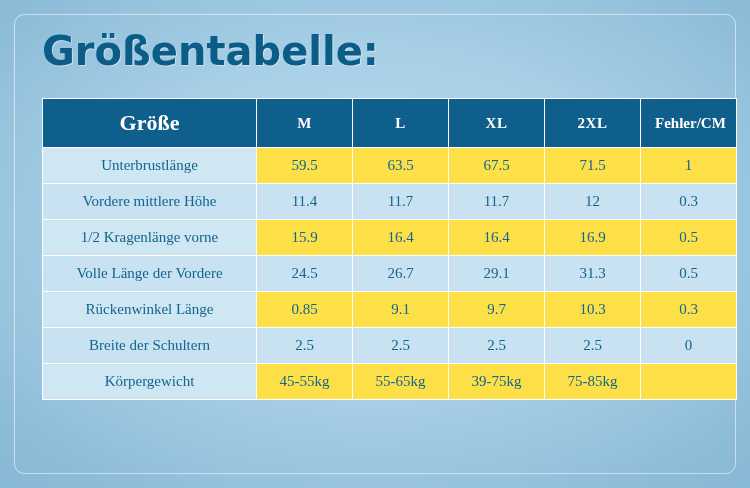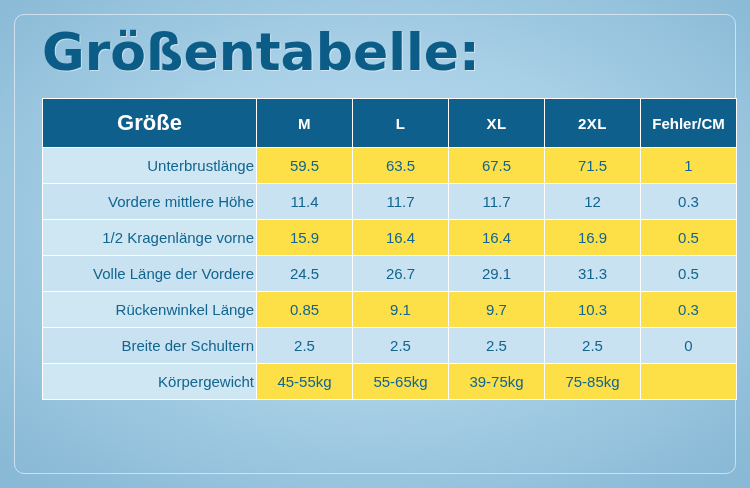--- a/index.html
+++ b/index.html
@@ -27,22 +27,22 @@
     top: 14px;
     right: 14px;
     bottom: 14px;
     border: 1px solid rgba(255,255,255,0.55);
     border-radius: 10px;
     pointer-events: none;
   }
   .title {
     position: absolute;
     left: 42px;
-    top: 22px;
-    font-size: 52px;
+    top: 28px;
+    font-size: 40px;
     font-weight: bold;
     color: #0b5c86;
     letter-spacing: 0px;
     text-shadow: 1px 1px 0 rgba(255,255,255,0.45);
     font-family: "DejaVu Sans", sans-serif;
   }
   .table-wrap {
     position: absolute;
     left: 42px;
     top: 98px;
@@ -54,22 +54,22 @@
     table-layout: fixed;
     background: #cfe6f3;
   }
   table.size-table th,
   table.size-table td {
     border: 1px solid #ffffff;
     text-align: center;
     color: #12658f;
     font-size: 15px;
     height: 35px;
-    padding: 0 2px;
-    font-family: Liberation Sans, sans-serif;
+    padding: 0 14px;
+    font-family: Liberation Serif, serif;
   }
   table.size-table thead th {
     background: #0f5f8c;
     color: #ffffff;
     height: 48px;
     font-weight: bold;
   }
   table.size-table thead th.head-main {
     font-size: 22px;
   }
@@ -77,21 +77,21 @@
     font-size: 15px;
     font-weight: bold;
     letter-spacing: 0.5px;
   }
   table.size-table thead th.head-err {
     font-size: 15px;
     font-weight: bold;
     text-align: center;
   }
   table.size-table tbody td.row-label {
-    text-align: right;
+    text-align: center;
     font-size: 15px;
     color: #12658f;
     background: #cfe6f3;
   }
   table.size-table tbody td.val {
     background: #fde047;
   }
   table.size-table tbody tr:nth-child(even) td {
     background: #c9e2f1;
   }

